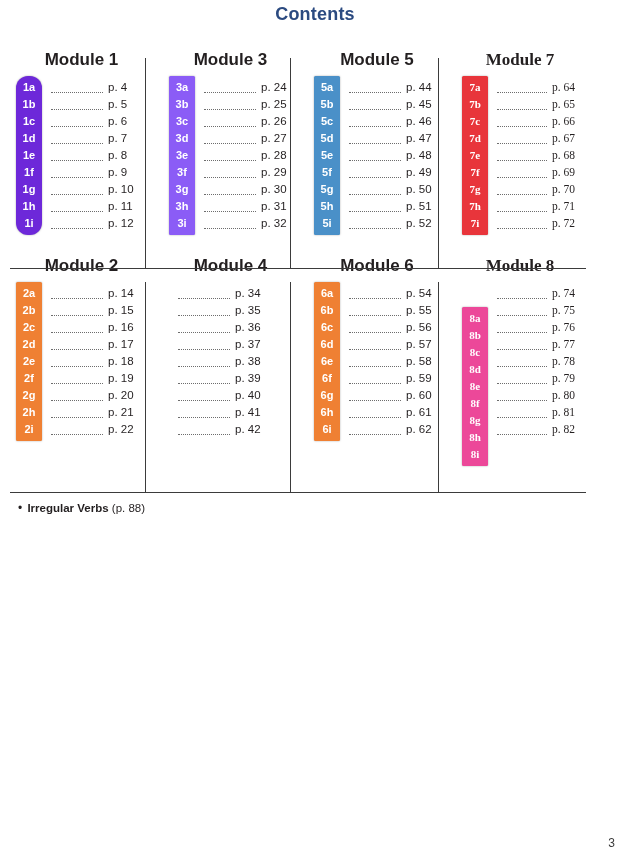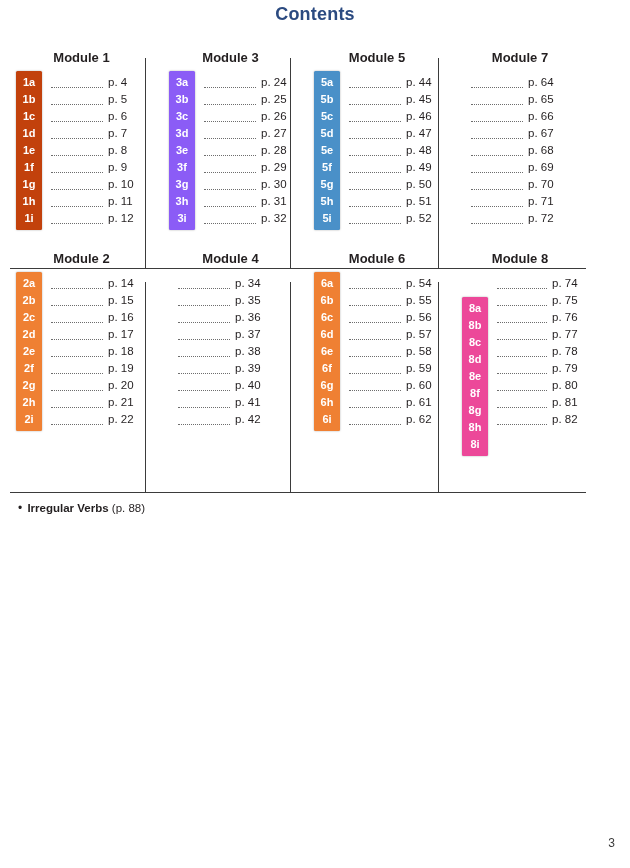--- a/index.html
+++ b/index.html
@@ -73,24 +73,24 @@
   #vdiv-6 { left: 438px; }
 
   
   .module-col {
     position: relative;
     box-sizing: border-box;
   }
   .module-col.c0 { width: 145px; padding-left: 6px; }
   .module-col.c1 { width: 145px; padding-left: 14px; }
   .module-col.c2 { width: 148px; padding-left: 14px; }
-  .module-col.c3 { width: 138px; padding-left: 14px; }
+  .module-col.c3 { width: 138px; padding-left: 14px; font-family: Liberation Serif, serif; }
 
   .module-title {
-    font-size: 13px;
+    font-size: 17px;
     font-weight: bold;
     color: #231f20;
     text-align: center;
     padding-right: 8px;
     margin-bottom: 6px;
     white-space: nowrap;
   }
 
   .module-body {
     position: relative;
@@ -179,21 +179,21 @@
 </head>
 <body>
 
 <div id="page-title">Contents</div>
 
 <div id="contents-grid">
     <div class="module-row">
       <div class="module-col c0">
         <div class="module-title">Module 1</div>
         <div class="module-body">
-          <div class="unit-bar" style="background: #c2410c;">
+          <div class="unit-bar" style="background: #6d28d9; border-radius: 12px;">
             <div class="unit-code">1a</div>
             <div class="unit-code">1b</div>
             <div class="unit-code">1c</div>
             <div class="unit-code">1d</div>
             <div class="unit-code">1e</div>
             <div class="unit-code">1f</div>
             <div class="unit-code">1g</div>
             <div class="unit-code">1h</div>
             <div class="unit-code">1i</div>
           </div>
@@ -341,20 +341,31 @@
             <div class="unit-line">
               <span class="leader"></span>
               <span class="page-ref">p. 52</span>
             </div>
           </div>
         </div>
       </div>
       <div class="module-col c3">
         <div class="module-title">Module 7</div>
         <div class="module-body">
+          <div class="unit-bar" style="background: rgb(232, 53, 59);">
+            <div class="unit-code">7a</div>
+            <div class="unit-code">7b</div>
+            <div class="unit-code">7c</div>
+            <div class="unit-code">7d</div>
+            <div class="unit-code">7e</div>
+            <div class="unit-code">7f</div>
+            <div class="unit-code">7g</div>
+            <div class="unit-code">7h</div>
+            <div class="unit-code">7i</div>
+          </div>
           <div class="unit-lines">
             <div class="unit-line">
               <span class="leader"></span>
               <span class="page-ref">p. 64</span>
             </div>
             <div class="unit-line">
               <span class="leader"></span>
               <span class="page-ref">p. 65</span>
             </div>
             <div class="unit-line">

